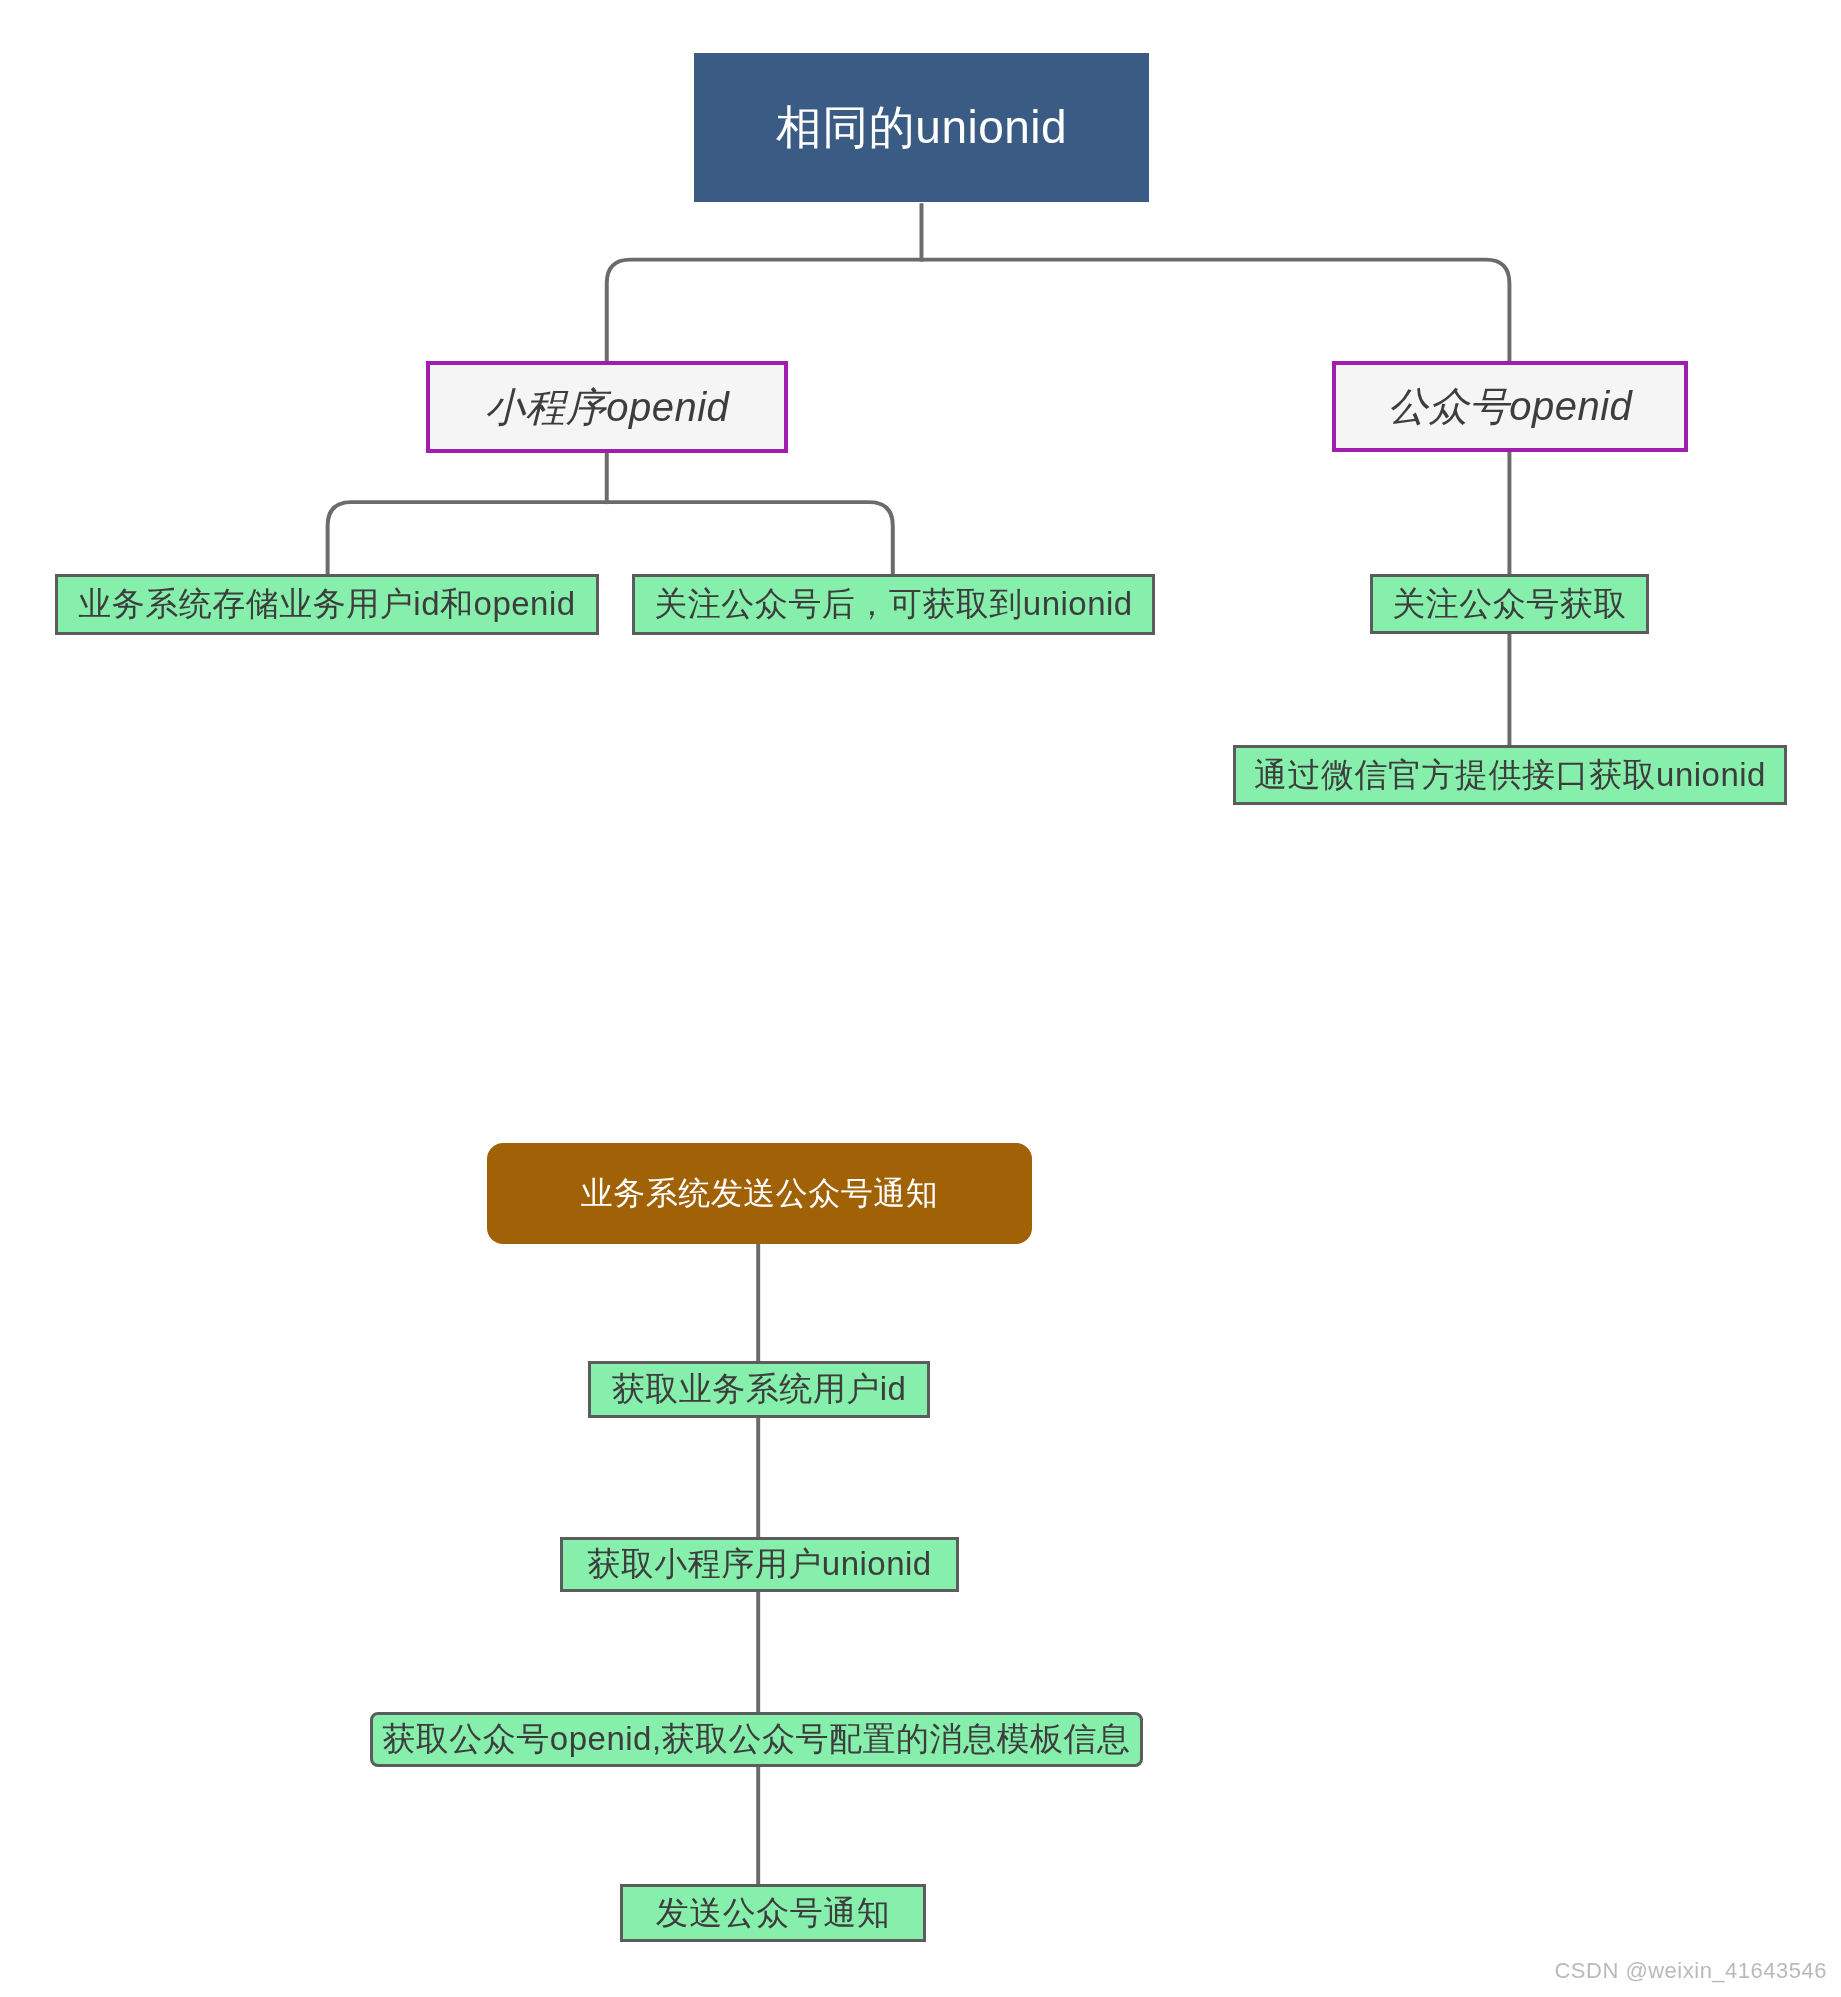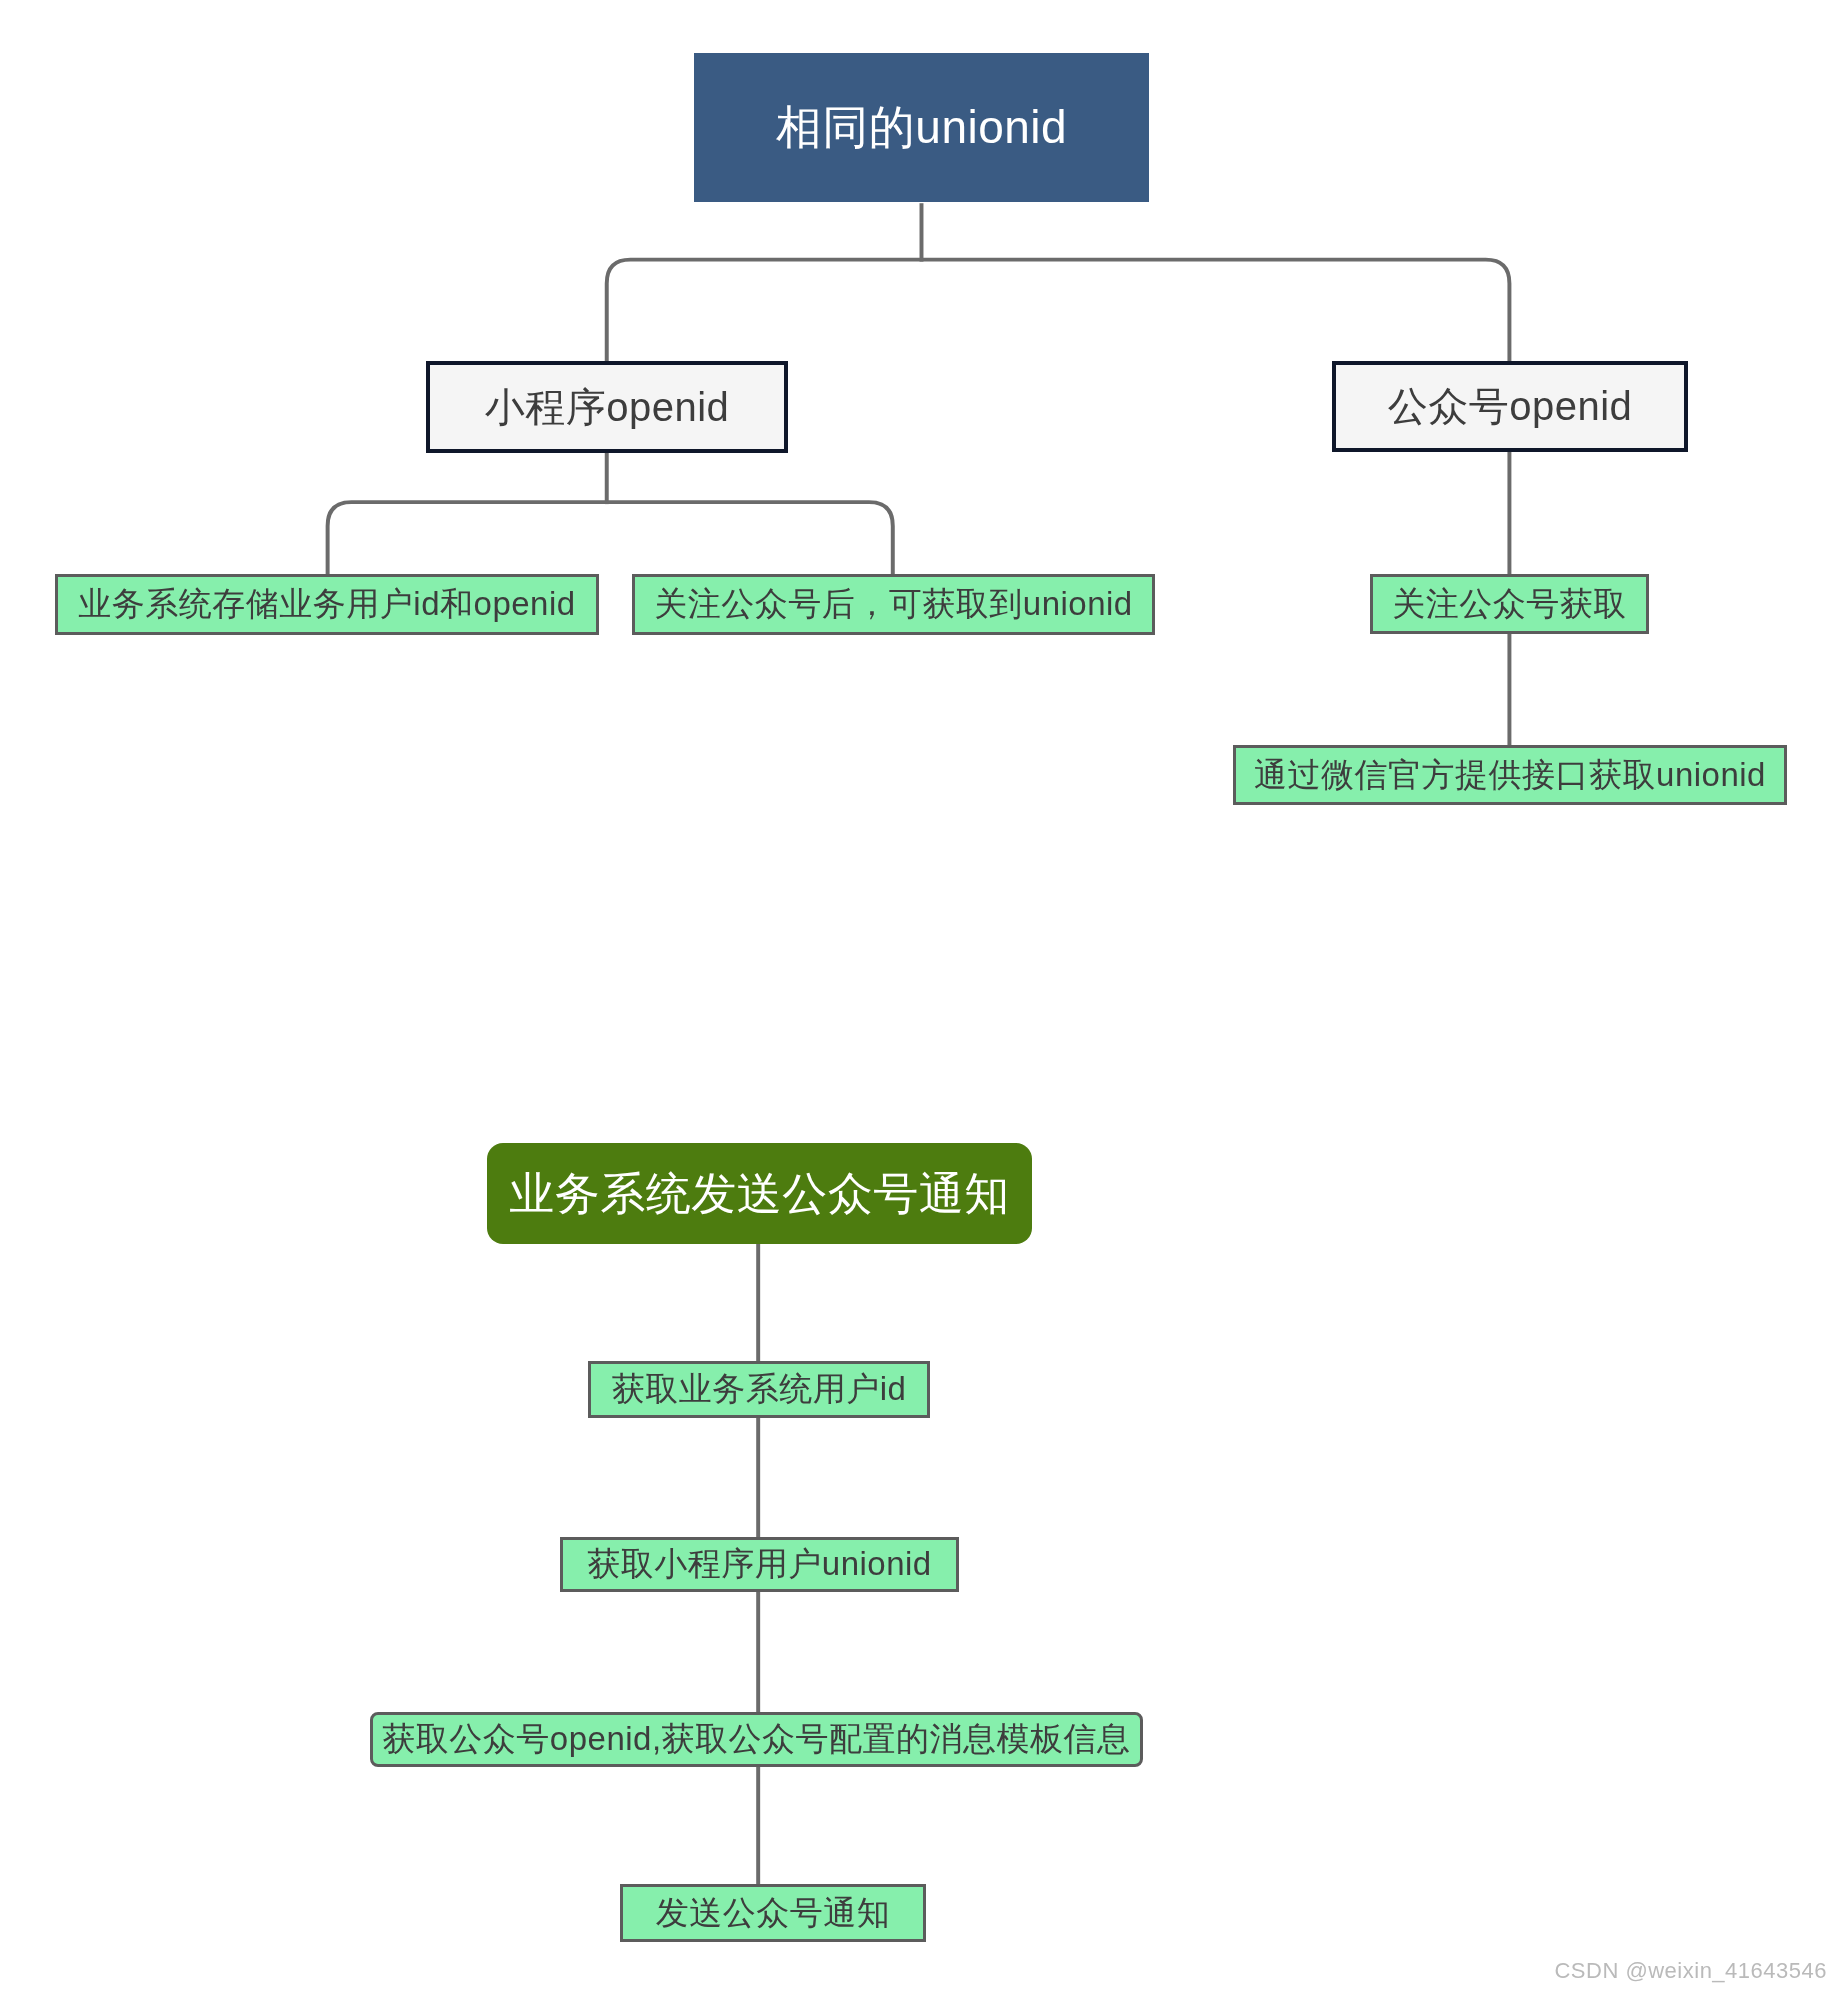--- a/index.html
+++ b/index.html
@@ -24,29 +24,30 @@
     white-space:nowrap;
   }
   .root1{
     left:694px;top:53px;width:455px;height:149px;
     background:#3A5B83;
     color:#ffffff;
     font-size:46px;
   }
   .root2{
     left:487px;top:1143px;width:545px;height:101px;
-    background:#4d7c0f;
+    background:#a16207;
     color:#ffffff;
-    font-size:45px;
+    font-size:32px;
     border-radius:16px;
   }
   .lvl1{
     background:#F5F5F5;
-    border:4px solid #0f172a;
+    border:4px solid #a21caf;
     font-size:40px;
+    font-style:italic;
   }
   .child1{left:426px;top:361px;width:362px;height:92px;}
   .child2{left:1332px;top:361px;width:356px;height:91px;}
   .small{
     background:#86efac;
     border:3px solid #5C5C5C;
     font-size:33px;
   }
   .gchild1{left:55px;top:574px;width:544px;height:61px;}
   .gchild2{left:632px;top:574px;width:523px;height:61px;}

